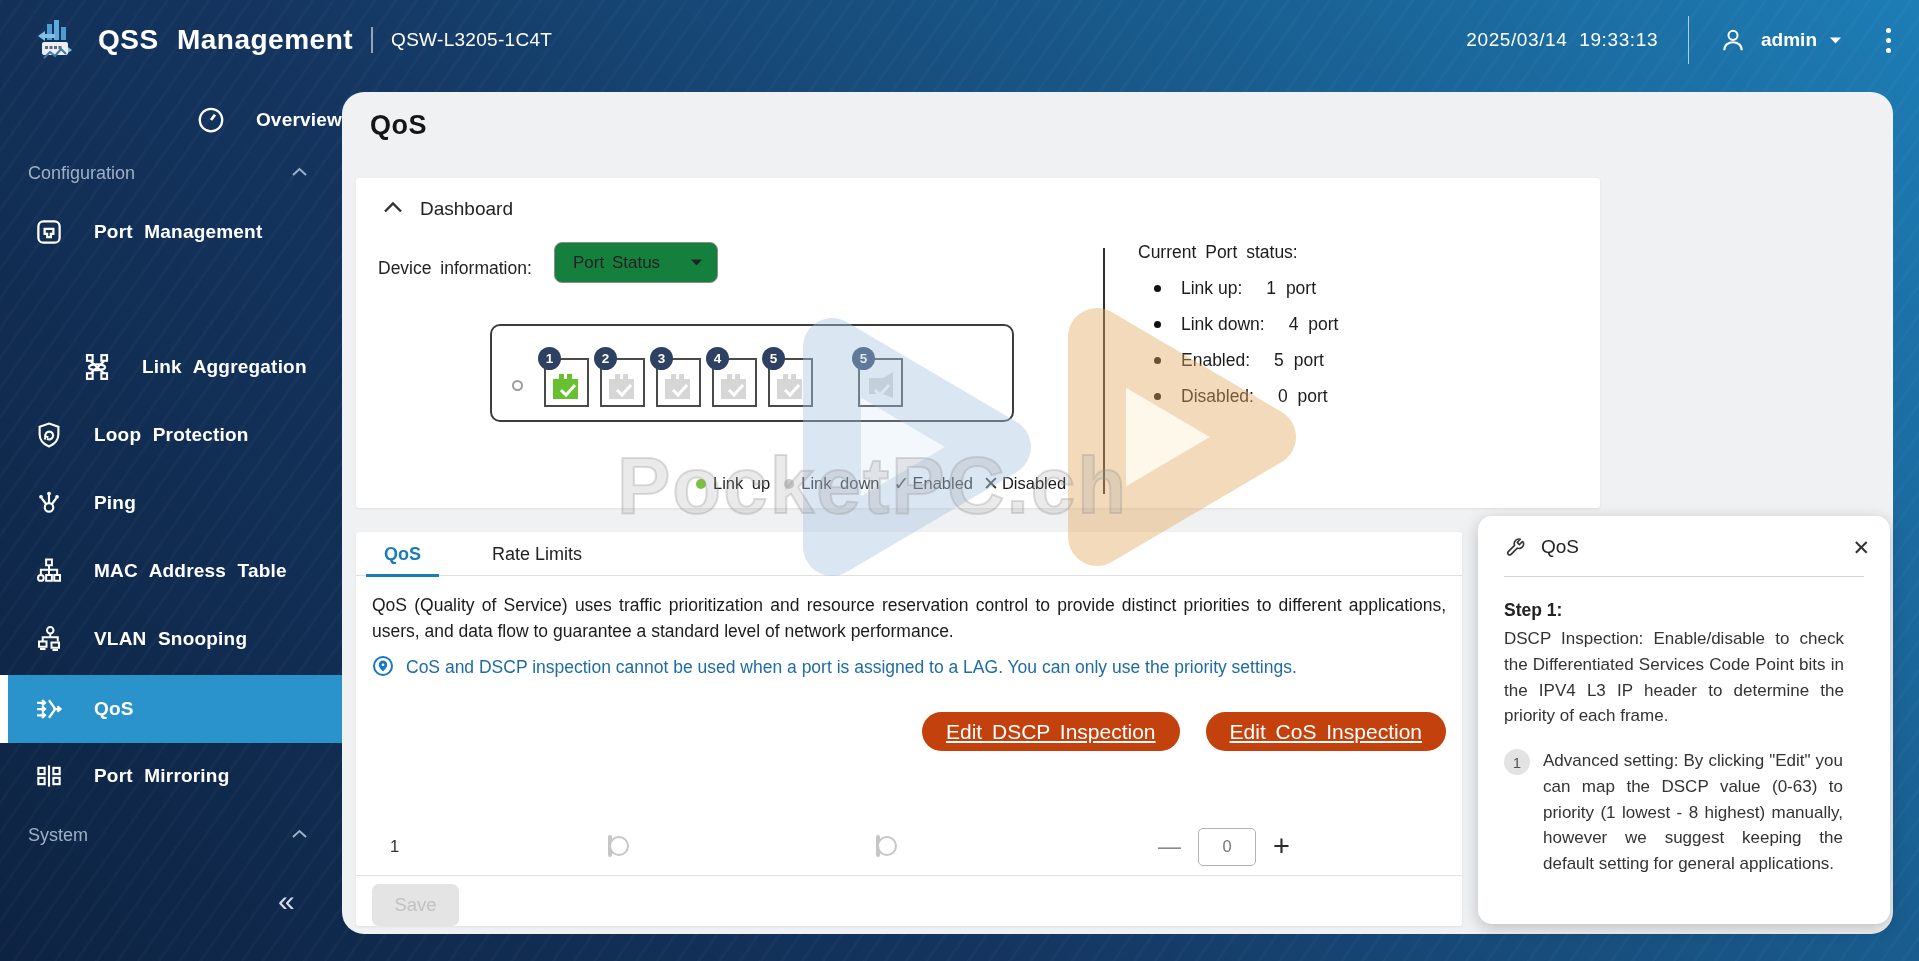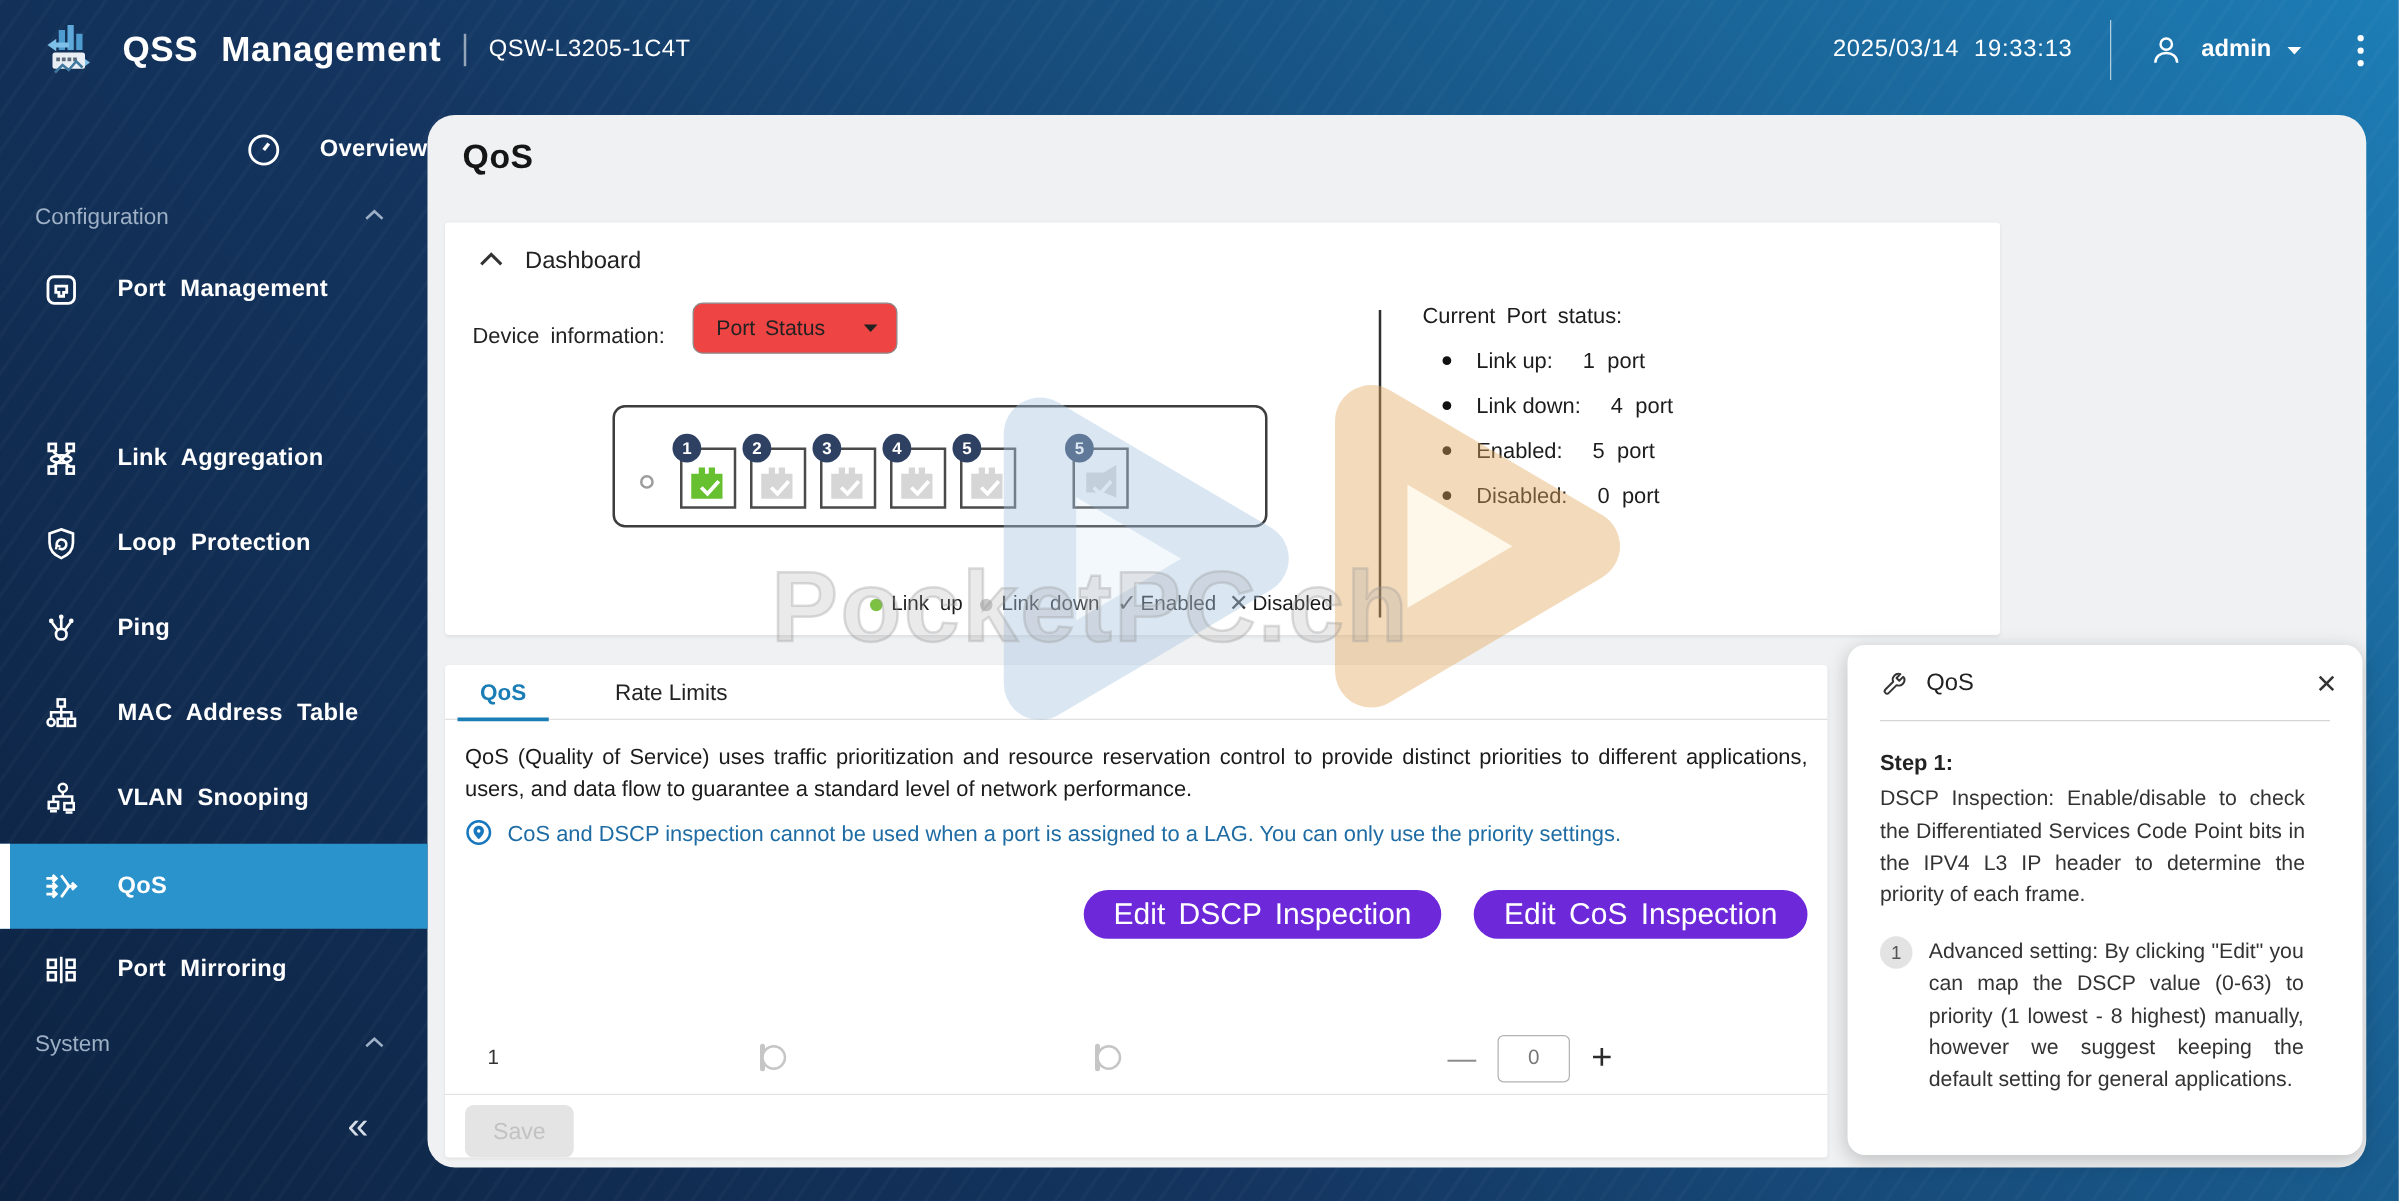--- a/index.html
+++ b/index.html
@@ -44,21 +44,21 @@
   .page-title{ position:absolute; left:28px; top:18px; font-size:27px; font-weight:bold; color:#161616; letter-spacing:.5px; }
 
   .card{ background:#fff; border-radius:3px; box-shadow:0 1px 3px rgba(0,0,0,.07); position:absolute; }
   .card1{ left:14px; top:86px; width:1244px; height:330px; }
   .card2{ left:14px; top:440px; width:1106px; height:394px; overflow:hidden; }
 
   
   .dash-chevron{ position:absolute; left:26px; top:22px; cursor:pointer; }
   .dash-title{ position:absolute; left:64px; top:20px; font-size:19px; color:#222; }
   .dev-label{ position:absolute; left:22px; top:80px; font-size:17.5px; color:#222; word-spacing:4px; }
-  .dev-select{ position:absolute; left:198px; top:64px; width:164px; height:41px; border:1px solid #8b8b8b; border-radius:8px; background:#ef4444; display:flex; align-items:center; padding:0 14px 0 18px; cursor:pointer; }
+  .dev-select{ position:absolute; left:198px; top:64px; width:164px; height:41px; border:1px solid #8b8b8b; border-radius:8px; background:#15803d; display:flex; align-items:center; padding:0 14px 0 18px; cursor:pointer; }
   .dev-select .val{ font-size:17px; color:#222; word-spacing:3px; }
   .dev-select .caret{ margin-left:auto; }
 
   .chassis{ position:absolute; left:134px; top:146px; width:524px; height:98px; border:2px solid #3d3d3d; border-radius:10px; }
   .chassis .led{ position:absolute; left:20px; top:54px; width:11px; height:11px; border:2px solid #9c9c9c; border-radius:50%; }
   .ports{ position:absolute; left:52px; top:32px; display:flex; }
   .port{ position:relative; width:45px; height:49px; border:2px solid #4a4a4a; background:#fff; margin-right:11px; cursor:pointer; }
   .port.sfp{ margin-left:34px; }
   .port .badge{ position:absolute; left:-8px; top:-13px; width:23px; height:23px; border-radius:50%; background:#2e4163; color:#fff; font-size:13.5px; font-weight:bold; display:flex; align-items:center; justify-content:center; z-index:2; }
   .port .glyph{ position:absolute; left:3px; top:4px; }
@@ -83,21 +83,21 @@
   .tab{ position:absolute; top:0; height:44px; line-height:44px; padding:0 18px; font-size:18px; cursor:pointer; color:#222; }
   .tab1{ left:10px; color:#1a7db5; font-weight:bold; }
   .tab1::after{ content:""; position:absolute; left:0; right:0; bottom:-1px; height:3px; background:#1a7db5; }
   .tab2{ left:118px; }
 
   .desc{ position:absolute; left:16px; top:60px; width:1074px; font-size:17.5px; line-height:1.5; text-align:justify; color:#1b1b1b; }
   .note{ position:absolute; left:16px; top:122px; width:1074px; font-size:17.5px; line-height:1.5; text-align:justify; color:#1e6ca3; }
   .note .nicon{ display:inline-block; vertical-align:-4px; margin-right:12px; }
 
   .btnrow{ position:absolute; right:16px; top:180px; display:flex; gap:26px; }
-  .btn{ height:39px; padding:0 24px; border-radius:20px; background:#6d28d9; color:#fff; font-size:24px; border:none; display:flex; align-items:center; cursor:pointer; word-spacing:4px; }
+  .btn{ height:39px; padding:0 24px; border-radius:20px; background:#c2410c; color:#fff; font-size:21px; border:none; display:flex; align-items:center; cursor:pointer; word-spacing:4px;text-decoration:underline; }
 
   .tgrid{ display:grid; grid-template-columns:218px 268px 262px 1fr; align-items:center; padding-left:34px; }
   .thead{ position:absolute; left:0; right:0; top:236px; height:50px; background:#e5e5e5; font-size:17.5px; color:#3a3a3a; word-spacing:4px; }
   .thead .pr-blue{ color:#1878bf; margin-left:6px; }
   .thead .pcell{ display:flex; align-items:center; }
   .trow{ position:absolute; left:0; right:0; top:286px; height:58px; border-bottom:1px solid #e3e3e3; font-size:16.5px; color:#333; }
   .toggle{ width:40px; height:22px; border:2px solid #c6c6c6; border-radius:12px; background:#fff; position:relative; cursor:pointer; }
   .toggle .knob{ position:absolute; left:-1px; top:-1px; width:20px; height:20px; border:2px solid #c6c6c6; border-radius:50%; background:#fff; }
   .stepper{ display:flex; align-items:center; gap:17px; padding-left:20px; }
   .st-minus{ color:#8a8a8a; font-size:23px; cursor:pointer; line-height:1; }
@@ -195,21 +195,21 @@
     <span>
       <svg width="30" height="30" viewBox="0 0 24 24" fill="none" stroke="#fff" stroke-width="1.8">
         <rect x="3.5" y="3.5" width="17" height="17" rx="4"></rect>
         <path d="M8.5 9.5 h7 v4 h-2 v2.5 h-3 V13.5 h-2 z"></path>
       </svg>
     </span>
     <span class="lbl">Port Management</span>
   </div>
 
 
-  <div class="side-item" style="top:263px;">
+  <div class="side-item" style="top:263px;margin-left:48px;">
     <span>
       <svg width="30" height="30" viewBox="0 0 24 24" fill="none" stroke="#fff" stroke-width="1.7">
         <rect x="4" y="2.5" width="4.5" height="4.5"></rect>
           <rect x="15.5" y="2.5" width="4.5" height="4.5"></rect>
         <rect x="4" y="17" width="4.5" height="4.5"></rect>
           <rect x="15.5" y="17" width="4.5" height="4.5"></rect>
         <path d="M7 7.5 L17.5 17 M17.5 7.5 L7 17"></path>
         <ellipse cx="12" cy="12.2" rx="6.5" ry="2.4"></ellipse>
       </svg>
     </span>

